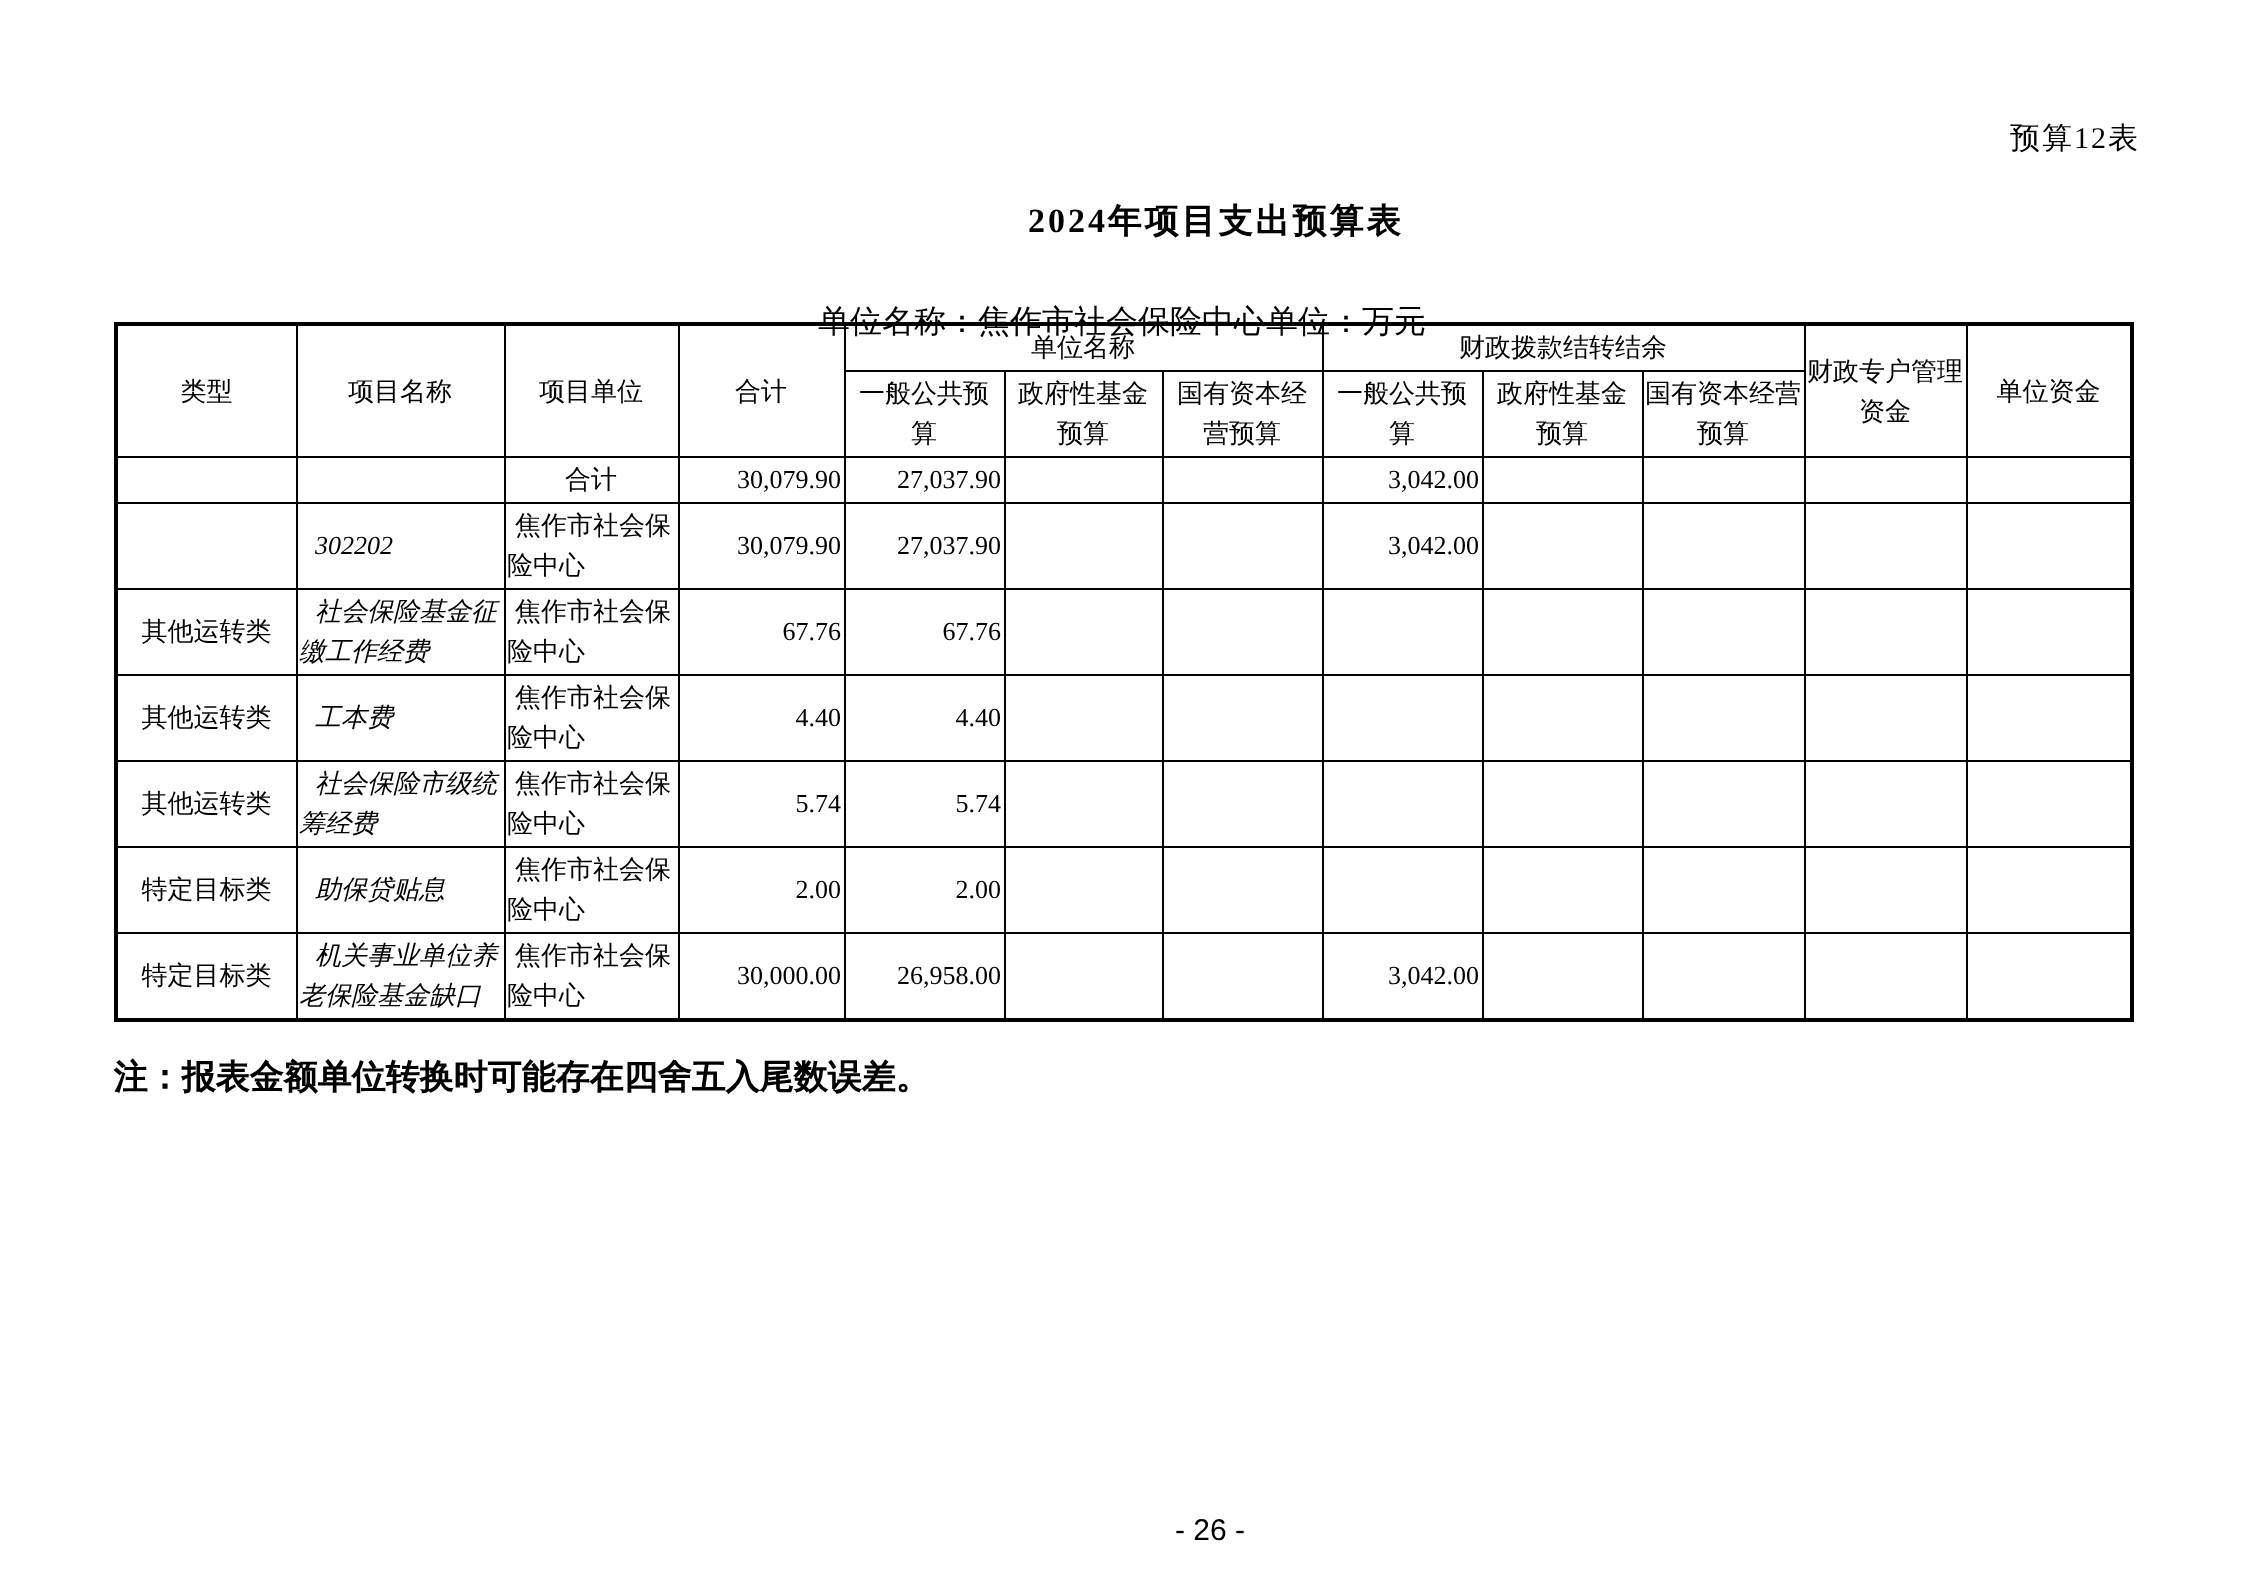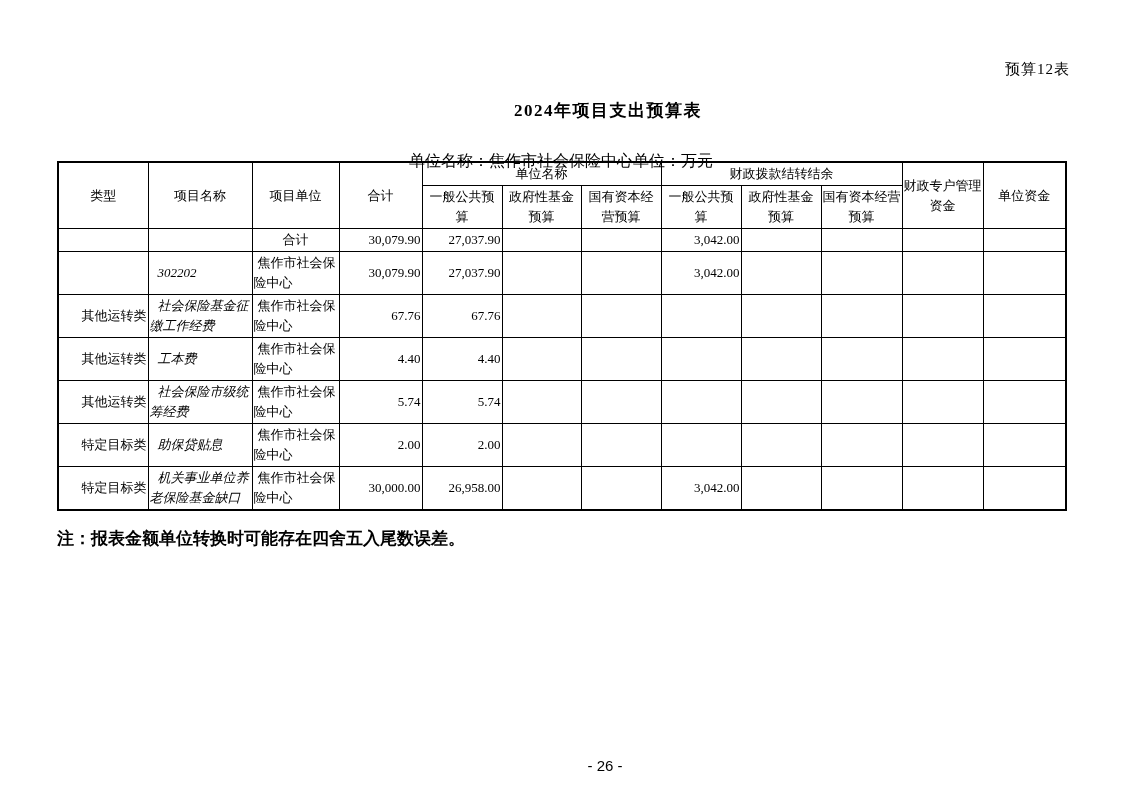--- a/index.html
+++ b/index.html
@@ -38,21 +38,21 @@
   table.budget th, table.budget td {
     border: 1px solid #000;
     font-weight: normal;
     vertical-align: middle;
     line-height: 20px;
     padding: 1px 1px;
     overflow: hidden;
     word-break: break-all;
   }
   table.budget thead th { text-align: center; }
-  td.c-type  { text-align: right; padding-left: 5px; }
+  td.c-type  { text-align: center; padding-left: 5px; }
   td.c-name  { text-align: left; padding-left: 2px; padding-right: 2px; text-indent: 8px; font-style: italic; }
   td.c-unit  { text-align: left; padding-left: 2px; padding-right: 2px; text-indent: 4px; }
   td.c-center{ text-align: center; text-indent: 0; }
   td.c-num   { text-align: right; padding-right: 3px; }
   .note {
     position: absolute; top: 527px; left: 57px;
     font-size: 17px;
     font-weight: bold;
   }
   .page-number {

